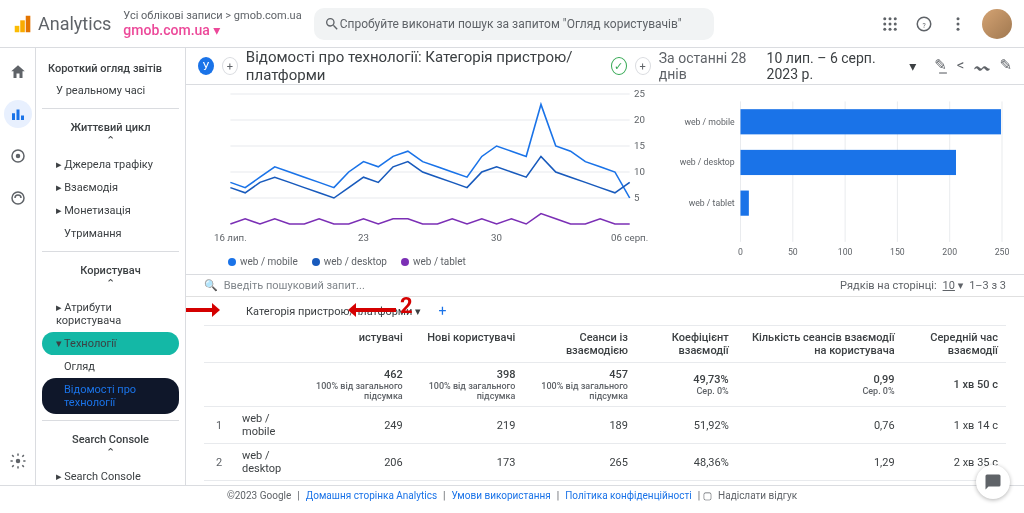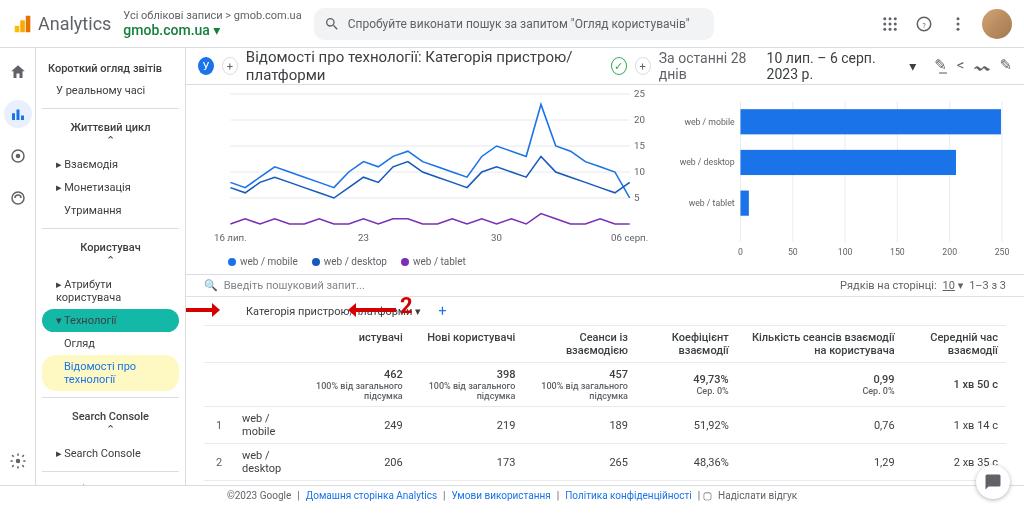--- a/index.html
+++ b/index.html
@@ -4,41 +4,41 @@
 <style>
 * { margin: 0; padding: 0; box-sizing: border-box; }
 body { font-family: 'Google Sans', Roboto, Arial, sans-serif; font-size: 13px; color: #3c4043; background: #fff; width: 1024px; height: 513px; overflow: hidden; position: relative; }
 
 
 .header { height: 48px; display: flex; align-items: center; padding: 0 12px; border-bottom: 1px solid #dadce0; }
 .logo { display: flex; align-items: center; gap: 4px; margin-right: 12px; }
 .logo-img { width: 22px; height: 22px; }
 .logo-text { font-size: 18px; color: #5f6368; }
 .breadcrumb { font-size: 11px; color: #5f6368; line-height: 1.2; margin-right: 12px; }
-.breadcrumb .main { font-size: 14px; color: #15803d; font-weight: 500; }
-.search-box { flex: 1; max-width: 400px; height: 32px; background: #f1f3f4; border-radius: 10px; display: flex; align-items: center; padding: 0 10px; color: #5f6368; font-size: 12px; gap: 8px; }
+.breadcrumb .main { font-size: 14px; color: #ec4899; font-weight: 500; }
+.search-box { flex: 1; max-width: 400px; height: 32px; background: #f1f3f4; border-radius: 10px; display: flex; align-items: center; padding: 0 10px; color: #5f6368; font-size: 12px; }
 .header-icons { margin-left: auto; display: flex; align-items: center; gap: 14px; }
 .apps-icon, .help-icon, .more-icon { width: 20px; height: 20px; display: flex; align-items: center; justify-content: center; color: #5f6368; cursor: pointer; }
 .avatar { width: 30px; height: 30px; border-radius: 50%; background: linear-gradient(135deg,#d4a373,#a07850); }
 
 
 .main-row { display: flex; height: calc(100% - 48px - 28px); }
 
 
 .icon-rail { width: 36px; border-right: 1px solid #dadce0; display: flex; flex-direction: column; align-items: center; padding-top: 10px; gap: 14px; }
 .rail-item { width: 28px; height: 28px; display: flex; align-items: center; justify-content: center; border-radius: 50%; color: #5f6368; cursor: pointer; }
 .rail-item.active { background: #e8f0fe; color: #1a73e8; }
 .rail-bottom { margin-top: auto; margin-bottom: 10px; }
 
 
 .sidebar { width: 150px; border-right: 1px solid #dadce0; padding: 10px 6px; display: flex; flex-direction: column; font-size: 11px; overflow-y: auto; }
 .side-title { font-size: 11px; font-weight: 500; padding: 4px 6px; }
 .side-item { padding: 5px 6px 5px 14px; color: #3c4043; cursor: pointer; border-radius: 14px; }
 .side-item.indent { padding-left: 22px; }
-.side-item.active { background: #fef9c3; color: #1a73e8; }
+.side-item.active { background: #0f172a; color: #1a73e8; }
 .side-item.selected { background: #14b8a6; }
 .side-section { display: flex; justify-content: space-between; align-items: center; padding: 6px; font-weight: 500; color: #3c4043; cursor: pointer; flex-direction: column; }
 .side-sep { border: none; border-top: 1px solid #dadce0; margin: 6px 0; }
 
 
 .content { flex: 1; display: flex; flex-direction: column; overflow: hidden; }
 .content-header { height: 40px; display: flex; align-items: center; padding: 0 12px; gap: 8px; font-size: 15px; border-bottom: 1px solid #dadce0; }
 .pill { width: 18px; height: 18px; border-radius: 50%; display: inline-flex; align-items: center; justify-content: center; font-size: 11px; }
 .pill-blue { background: #1a73e8; color: #fff; }
 .pill-green { border: 1px solid #34a853; color: #34a853; }
@@ -169,20 +169,21 @@
   </div>
 
   <div class="sidebar">
     <div class="side-title">Короткий огляд звітів</div>
     <div class="side-item">У реальному часі</div>
     <hr class="side-sep">
     <div class="side-section">
         <span>Життєвий цикл</span>
         <span>⌃</span>
       </div>
+    <div class="side-item">▸ <span>Джерела трафіку</span></div>
     <div class="side-item">▸ <span>Взаємодія</span></div>
     <div class="side-item">▸ <span>Монетизація</span></div>
     <div class="side-item indent">Утримання</div>
     <hr class="side-sep">
     <div class="side-section">
         <span>Користувач</span>
         <span>⌃</span>
       </div>
     <div class="side-item">▸ <span>Атрибути користувача</span></div>
     <div class="side-item selected">▾ <span>Технології</span></div>

